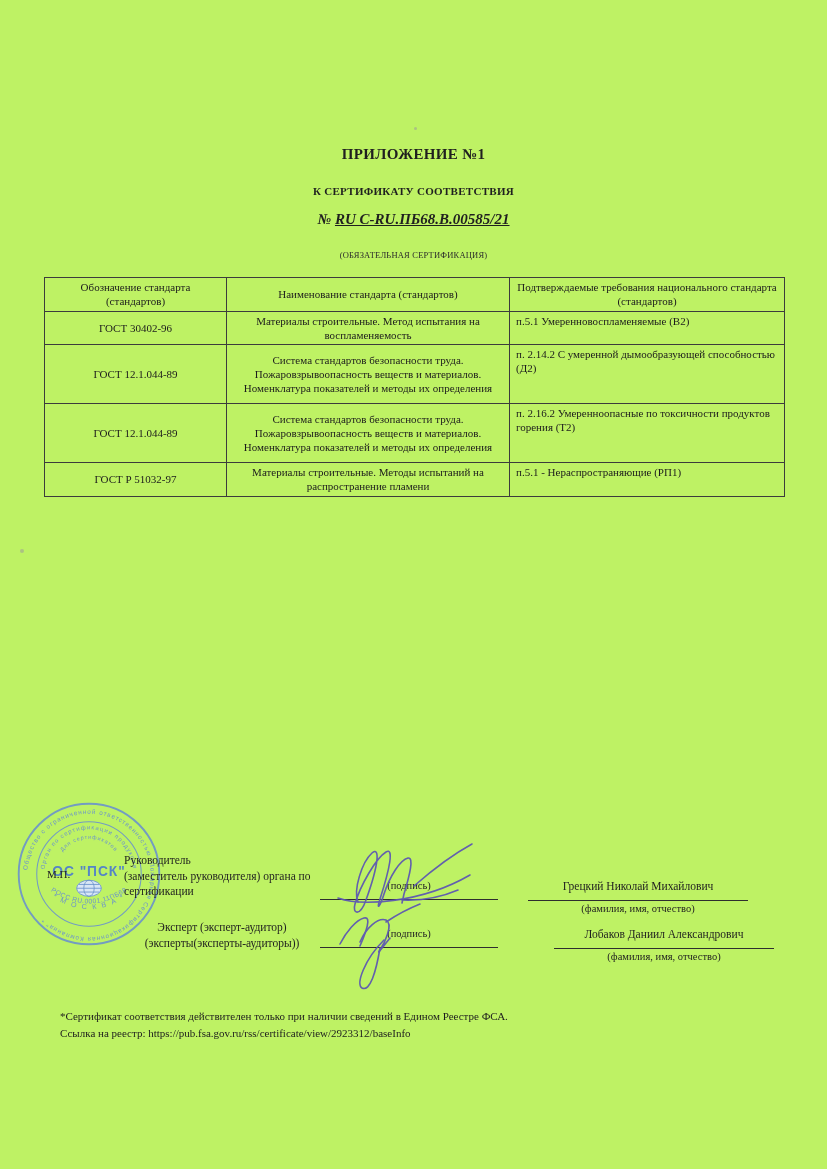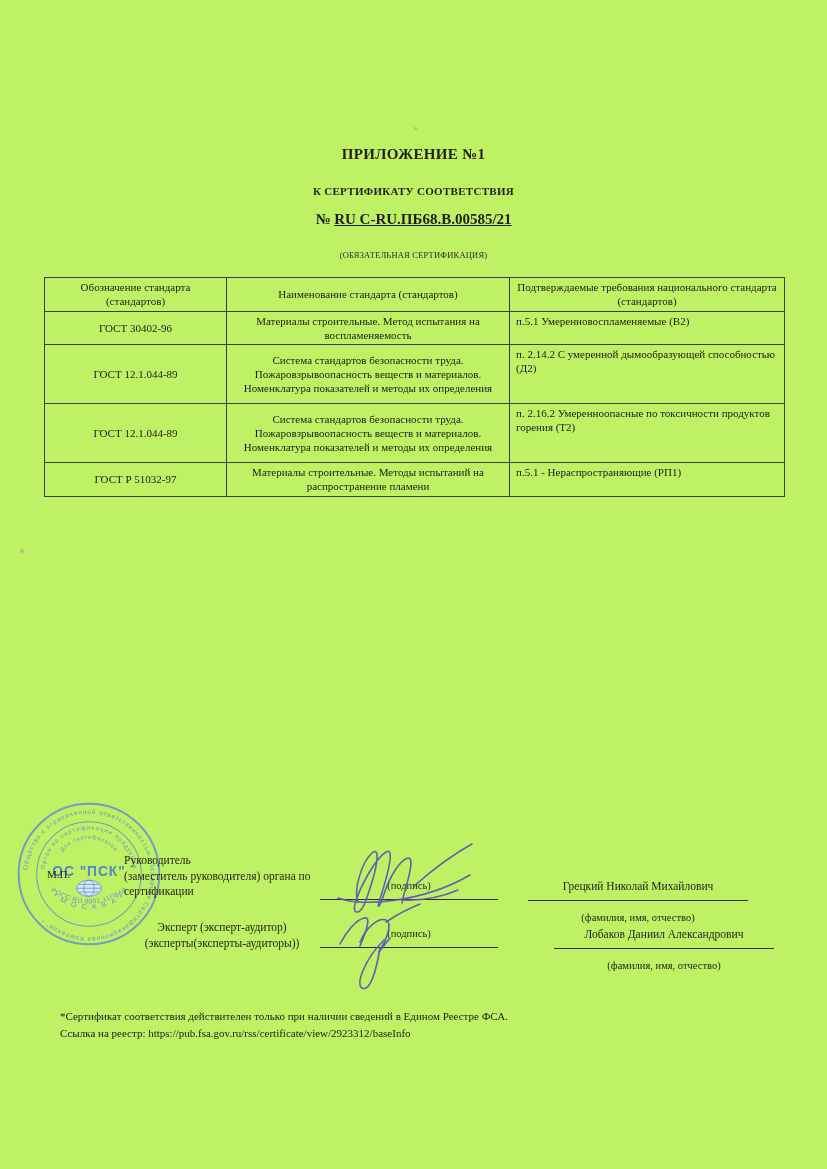--- a/index.html
+++ b/index.html
@@ -12,21 +12,21 @@
     background: #bef264;
     font-family: "Liberation Serif", "DejaVu Serif", serif;
     color: #1f1f1f;
     overflow: hidden;
   }
 
   
   .title-block { position: absolute; top: 146px; left: 0; width: 100%; text-align: center; }
   .title-line1 { font-size: 15px; font-weight: bold; letter-spacing: .3px; }
   .title-line2 { font-size: 11px; font-weight: bold; margin-top: 22px; letter-spacing: .3px; }
-  .title-number { font-size: 15px; font-weight: bold; margin-top: 14px; }
+  .title-number { font-size: 15px; font-weight: bold; margin-top: 14px; font-style: italic; }
   .title-number .num-underline { text-decoration: underline; }
   .title-subtitle { font-size: 8.5px; margin-top: 22px; letter-spacing: .2px; color: #2b2b2b; }
 
   
   table.std-table {
     position: absolute; left: 44px; top: 277px; width: 740px;
     border-collapse: collapse; table-layout: fixed;
     font-size: 11px; line-height: 1.3; color: #1c1c1c;
   }
   table.std-table th, table.std-table td {
@@ -64,21 +64,21 @@
     text-align: center;
   }
   .sigline .caption {
     display: block; margin-top: 2px; font-size: 10.5px; color: #242424;
   }
   .sl-sign1 { left: 320px; top: 88px;  width: 178px; height: 22px; }
   .sl-sign2 { left: 320px; top: 136px; width: 178px; height: 22px; }
 
   .nameline { position: absolute; text-align: center; font-size: 11.5px; }
   .nameline .nm { display: block; padding-bottom: 8px; border-bottom: 1.2px solid #2e2e2e; }
-  .nameline .caption { display: block; margin-top: 11px; font-size: 10.5px; }
+  .nameline .caption { display: block; margin-top: 2px; font-size: 10.5px; }
   .nl-1 { left: 528px; top: 90px;  width: 220px; }
   .nl-2 { left: 554px; top: 138px; width: 220px; }
 
   .pen-svg { position: absolute; left: 300px; top: 30px; width: 230px; height: 180px; pointer-events: none; }
 
   
   .footer-note { position: absolute; left: 60px; top: 1008px; font-size: 11px; line-height: 1.55; color: #1d1d1d; }
 
   
   .stamp-text { font-family: "Liberation Sans", sans-serif; }

